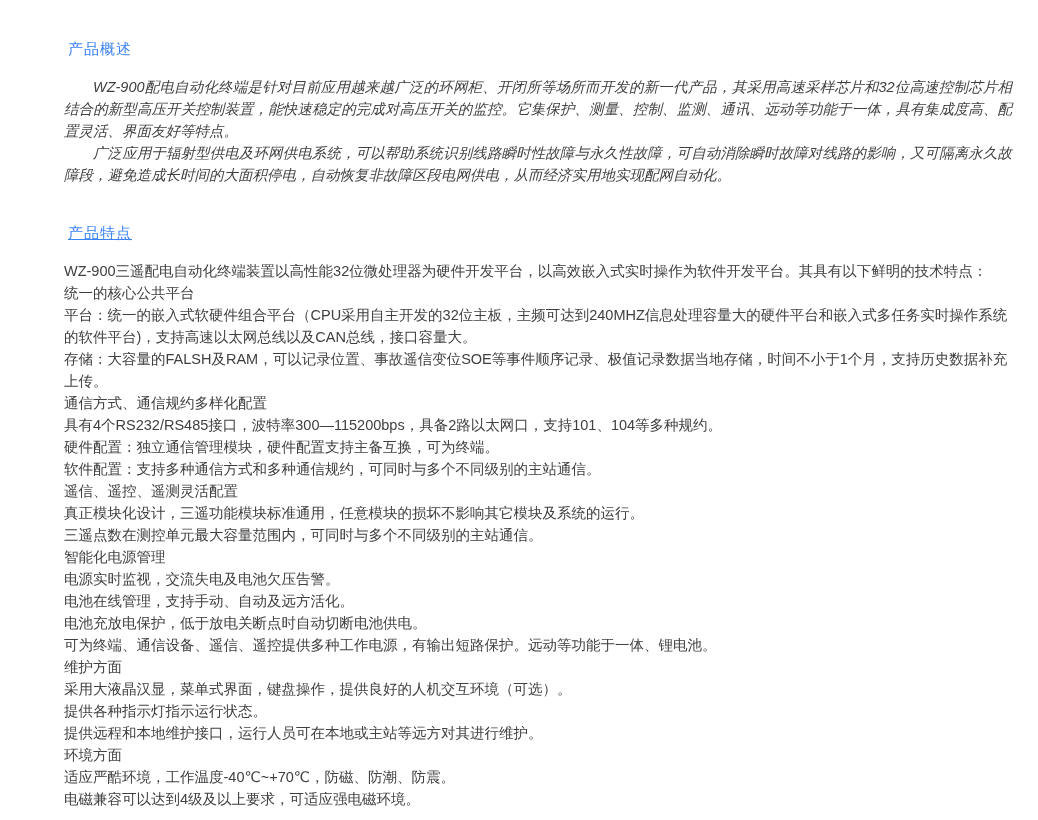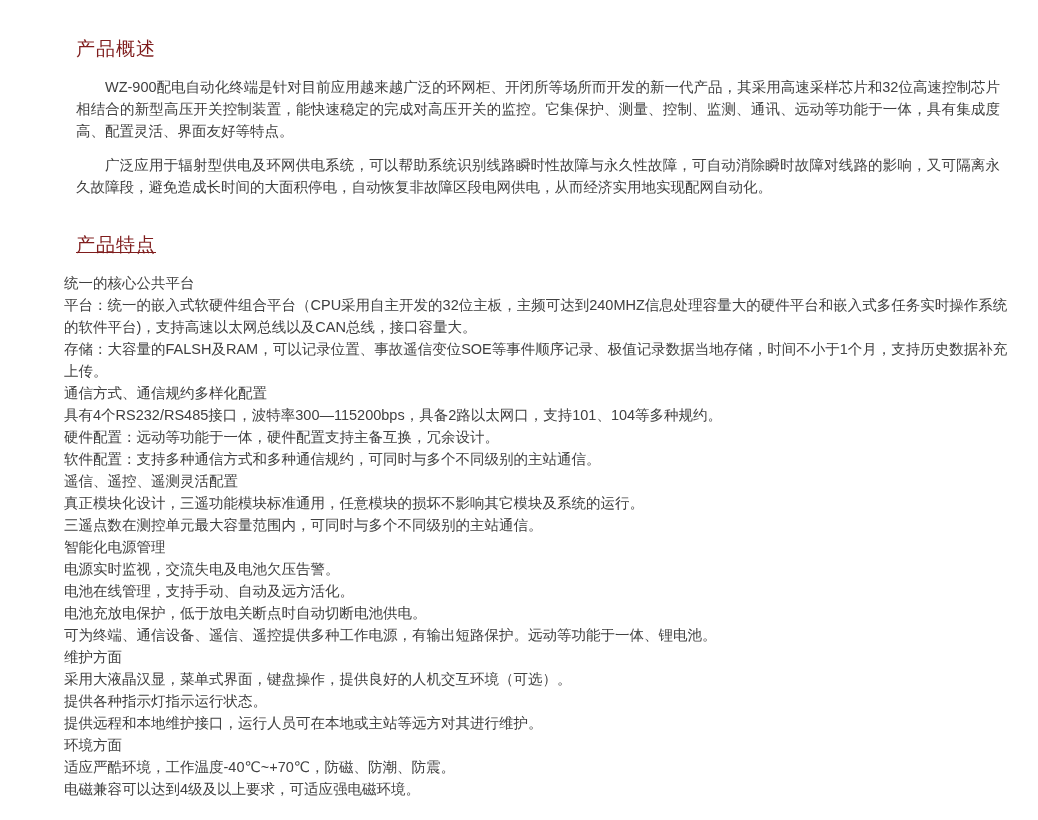--- a/index.html
+++ b/index.html
@@ -13,37 +13,38 @@
     overflow: hidden;
     font-family: "Liberation Sans", "DejaVu Sans", sans-serif;
     color: #404040;
   }
   .page {
     box-sizing: border-box;
     width: 1038px;
     padding: 38px 26px 10px 64px;
   }
   .section-heading {
-    margin: 0 0 16px 12px;
-    font-size: 19px;
+    margin: 0 0 16px 4px;
+    font-size: 15px;
     font-weight: 500;
     letter-spacing: 1px;
-    color: #7f1d1d;
+    color: #3b82f6;
     line-height: 22px;
   }
   .section-heading.second {
     margin-top: 36px;
     text-decoration: underline;
   }
   .overview-paragraphs p {
-    margin: 12px;
+    margin: 0;
     font-size: 14.5px;
     line-height: 22px;
     text-indent: 2em;
     text-align: justify;
+    font-style: italic;
   }
   .feature-lines {
     margin-top: 14px;
   }
   .feature-lines .feature-line {
     font-size: 14.5px;
     line-height: 22px;
     text-align: left;
   }
 </style>
@@ -55,26 +56,27 @@
   <h2 class="section-heading">产品概述</h2>
 
   <div class="overview-paragraphs">
       <p>WZ-900配电自动化终端是针对目前应用越来越广泛的环网柜、开闭所等场所而开发的新一代产品，其采用高速采样芯片和32位高速控制芯片相结合的新型高压开关控制装置，能快速稳定的完成对高压开关的监控。它集保护、测量、控制、监测、通讯、远动等功能于一体，具有集成度高、配置灵活、界面友好等特点。</p>
       <p>广泛应用于辐射型供电及环网供电系统，可以帮助系统识别线路瞬时性故障与永久性故障，可自动消除瞬时故障对线路的影响，又可隔离永久故障段，避免造成长时间的大面积停电，自动恢复非故障区段电网供电，从而经济实用地实现配网自动化。</p>
     </div>
 
   <h2 class="section-heading second">产品特点</h2>
 
   <div class="feature-lines">
+      <div class="feature-line">WZ-900三遥配电自动化终端装置以高性能32位微处理器为硬件开发平台，以高效嵌入式实时操作为软件开发平台。其具有以下鲜明的技术特点：</div>
       <div class="feature-line">统一的核心公共平台</div>
       <div class="feature-line">平台：统一的嵌入式软硬件组合平台（CPU采用自主开发的32位主板，主频可达到240MHZ信息处理容量大的硬件平台和嵌入式多任务实时操作系统的软件平台)，支持高速以太网总线以及CAN总线，接口容量大。</div>
       <div class="feature-line">存储：大容量的FALSH及RAM，可以记录位置、事故遥信变位SOE等事件顺序记录、极值记录数据当地存储，时间不小于1个月，支持历史数据补充上传。</div>
       <div class="feature-line">通信方式、通信规约多样化配置</div>
       <div class="feature-line">具有4个RS232/RS485接口，波特率300—115200bps，具备2路以太网口，支持101、104等多种规约。</div>
-      <div class="feature-line">硬件配置：远动等功能于一体，硬件配置支持主备互换，冗余设计。</div>
+      <div class="feature-line">硬件配置：独立通信管理模块，硬件配置支持主备互换，可为终端。</div>
       <div class="feature-line">软件配置：支持多种通信方式和多种通信规约，可同时与多个不同级别的主站通信。</div>
       <div class="feature-line">遥信、遥控、遥测灵活配置</div>
       <div class="feature-line">真正模块化设计，三遥功能模块标准通用，任意模块的损坏不影响其它模块及系统的运行。</div>
       <div class="feature-line">三遥点数在测控单元最大容量范围内，可同时与多个不同级别的主站通信。</div>
       <div class="feature-line">智能化电源管理</div>
       <div class="feature-line">电源实时监视，交流失电及电池欠压告警。</div>
       <div class="feature-line">电池在线管理，支持手动、自动及远方活化。</div>
       <div class="feature-line">电池充放电保护，低于放电关断点时自动切断电池供电。</div>
       <div class="feature-line">可为终端、通信设备、遥信、遥控提供多种工作电源，有输出短路保护。远动等功能于一体、锂电池。</div>
       <div class="feature-line">维护方面</div>

